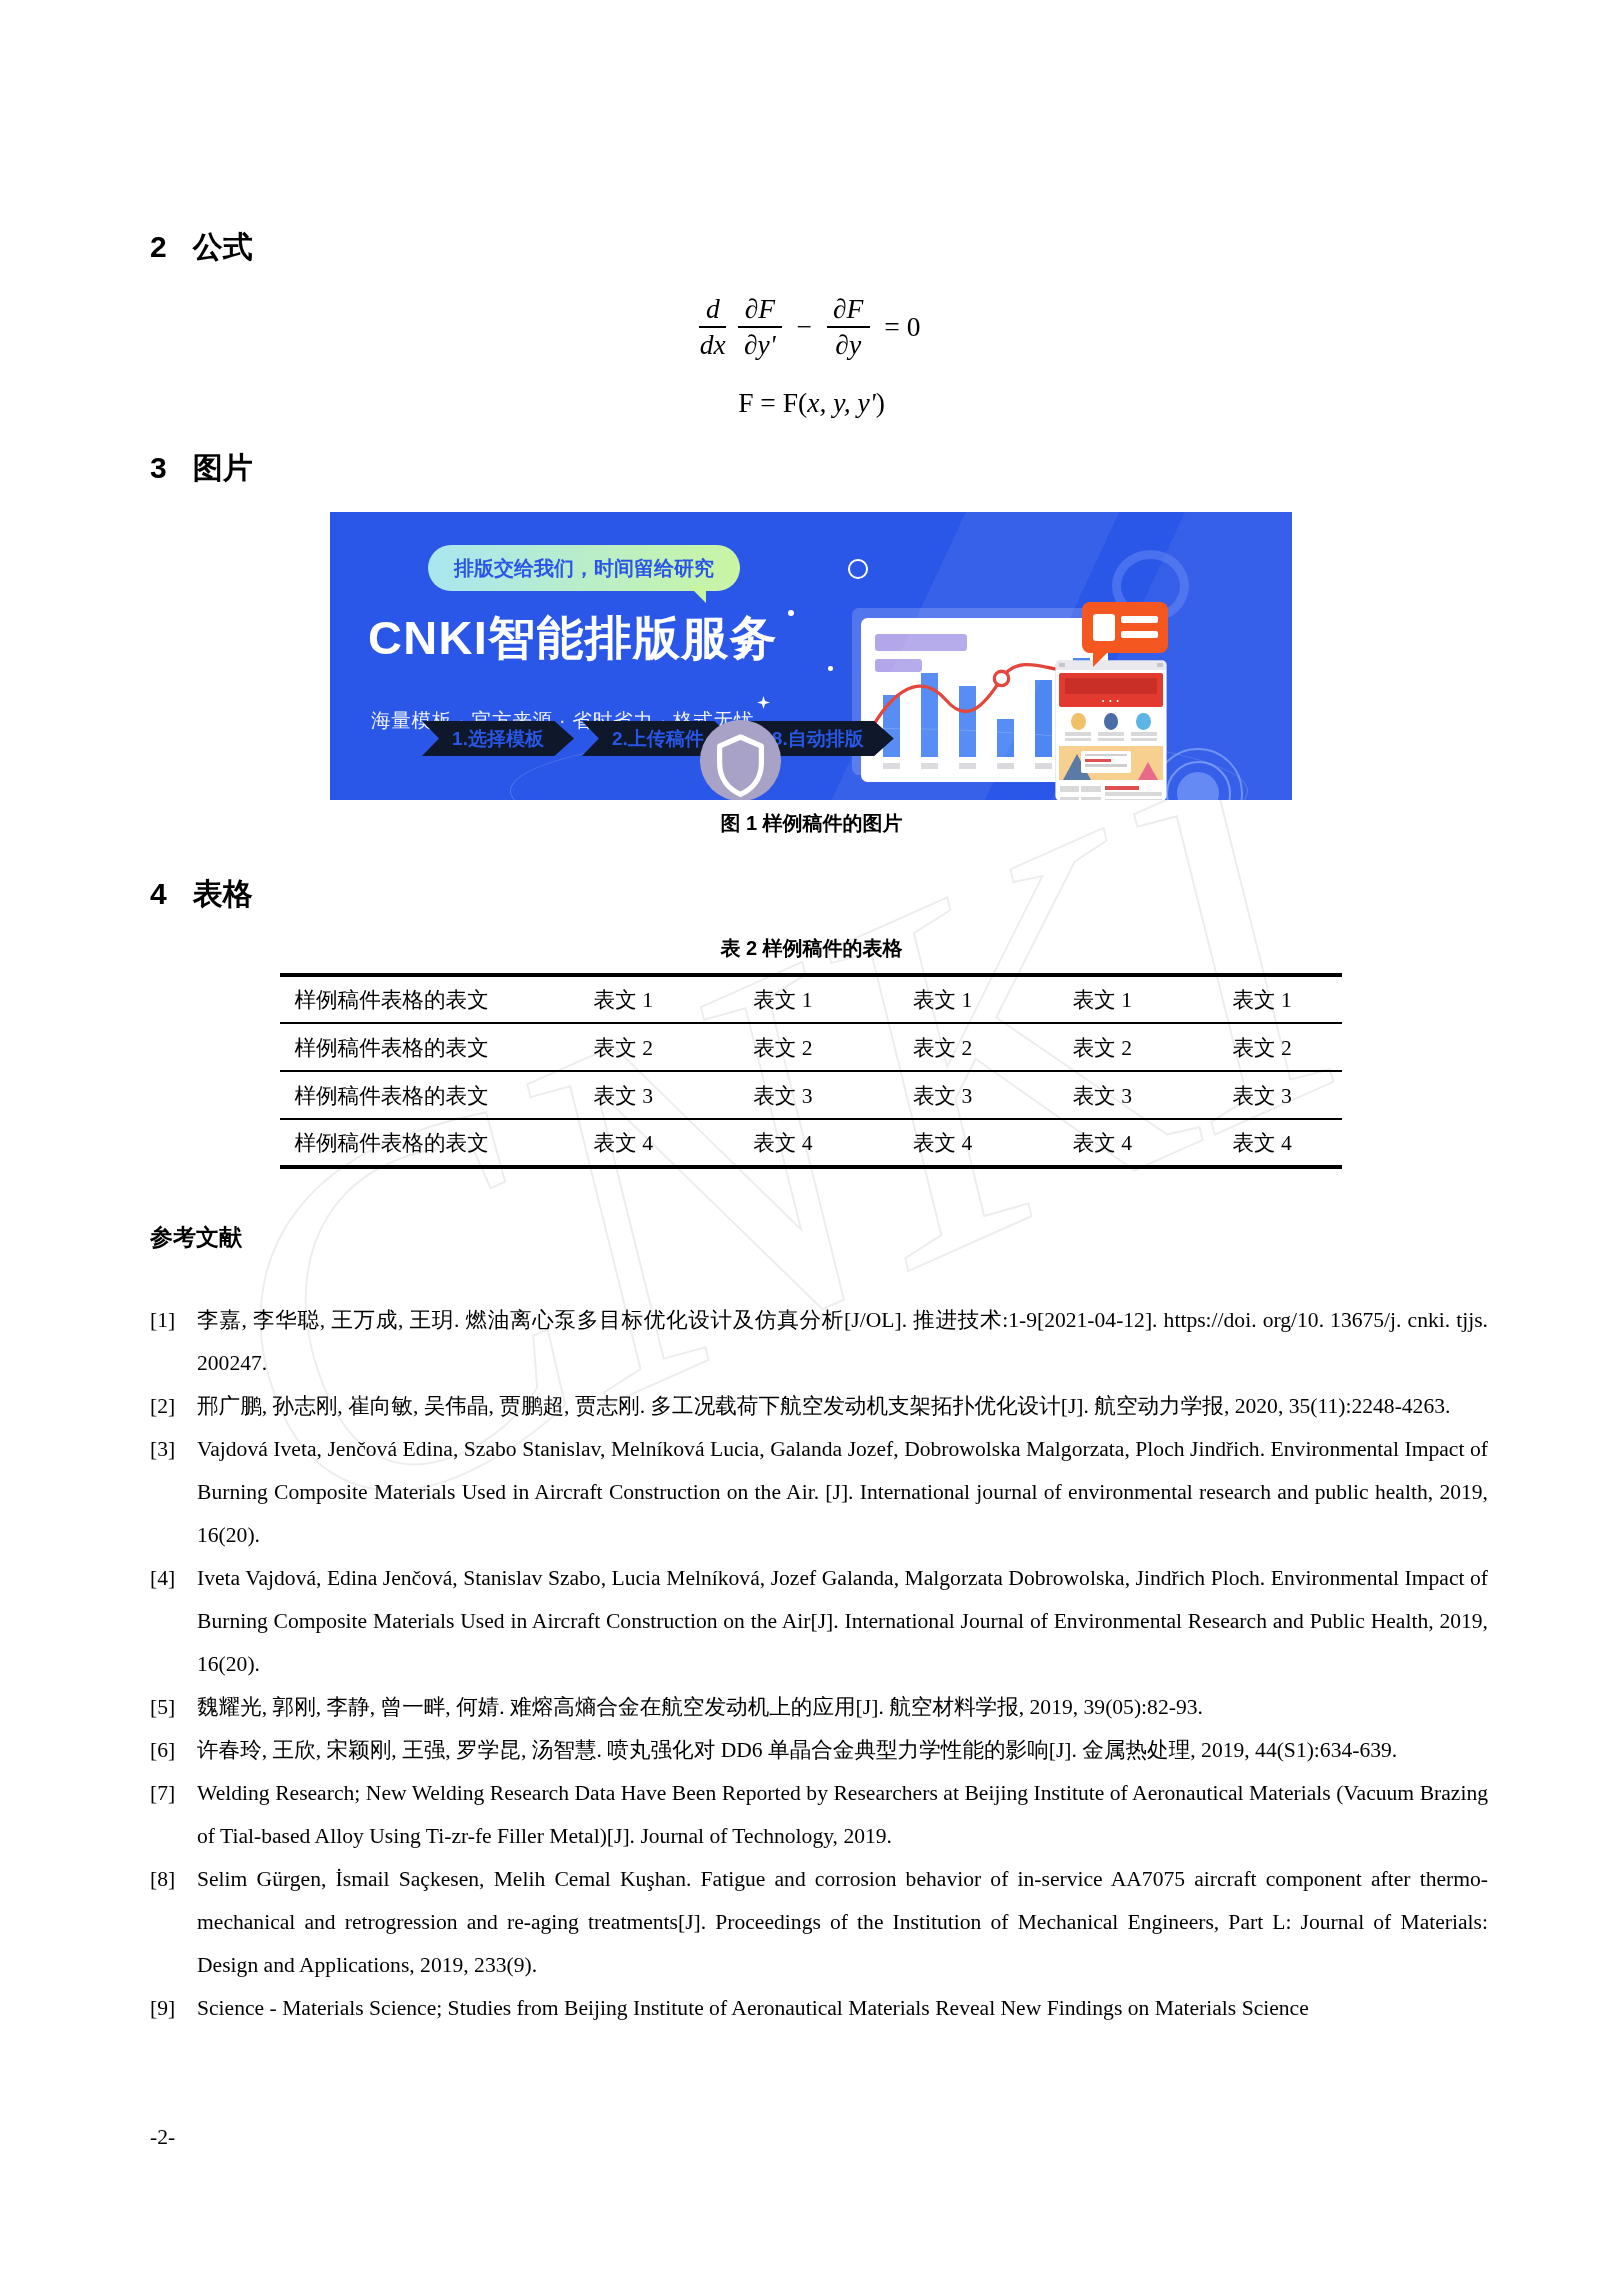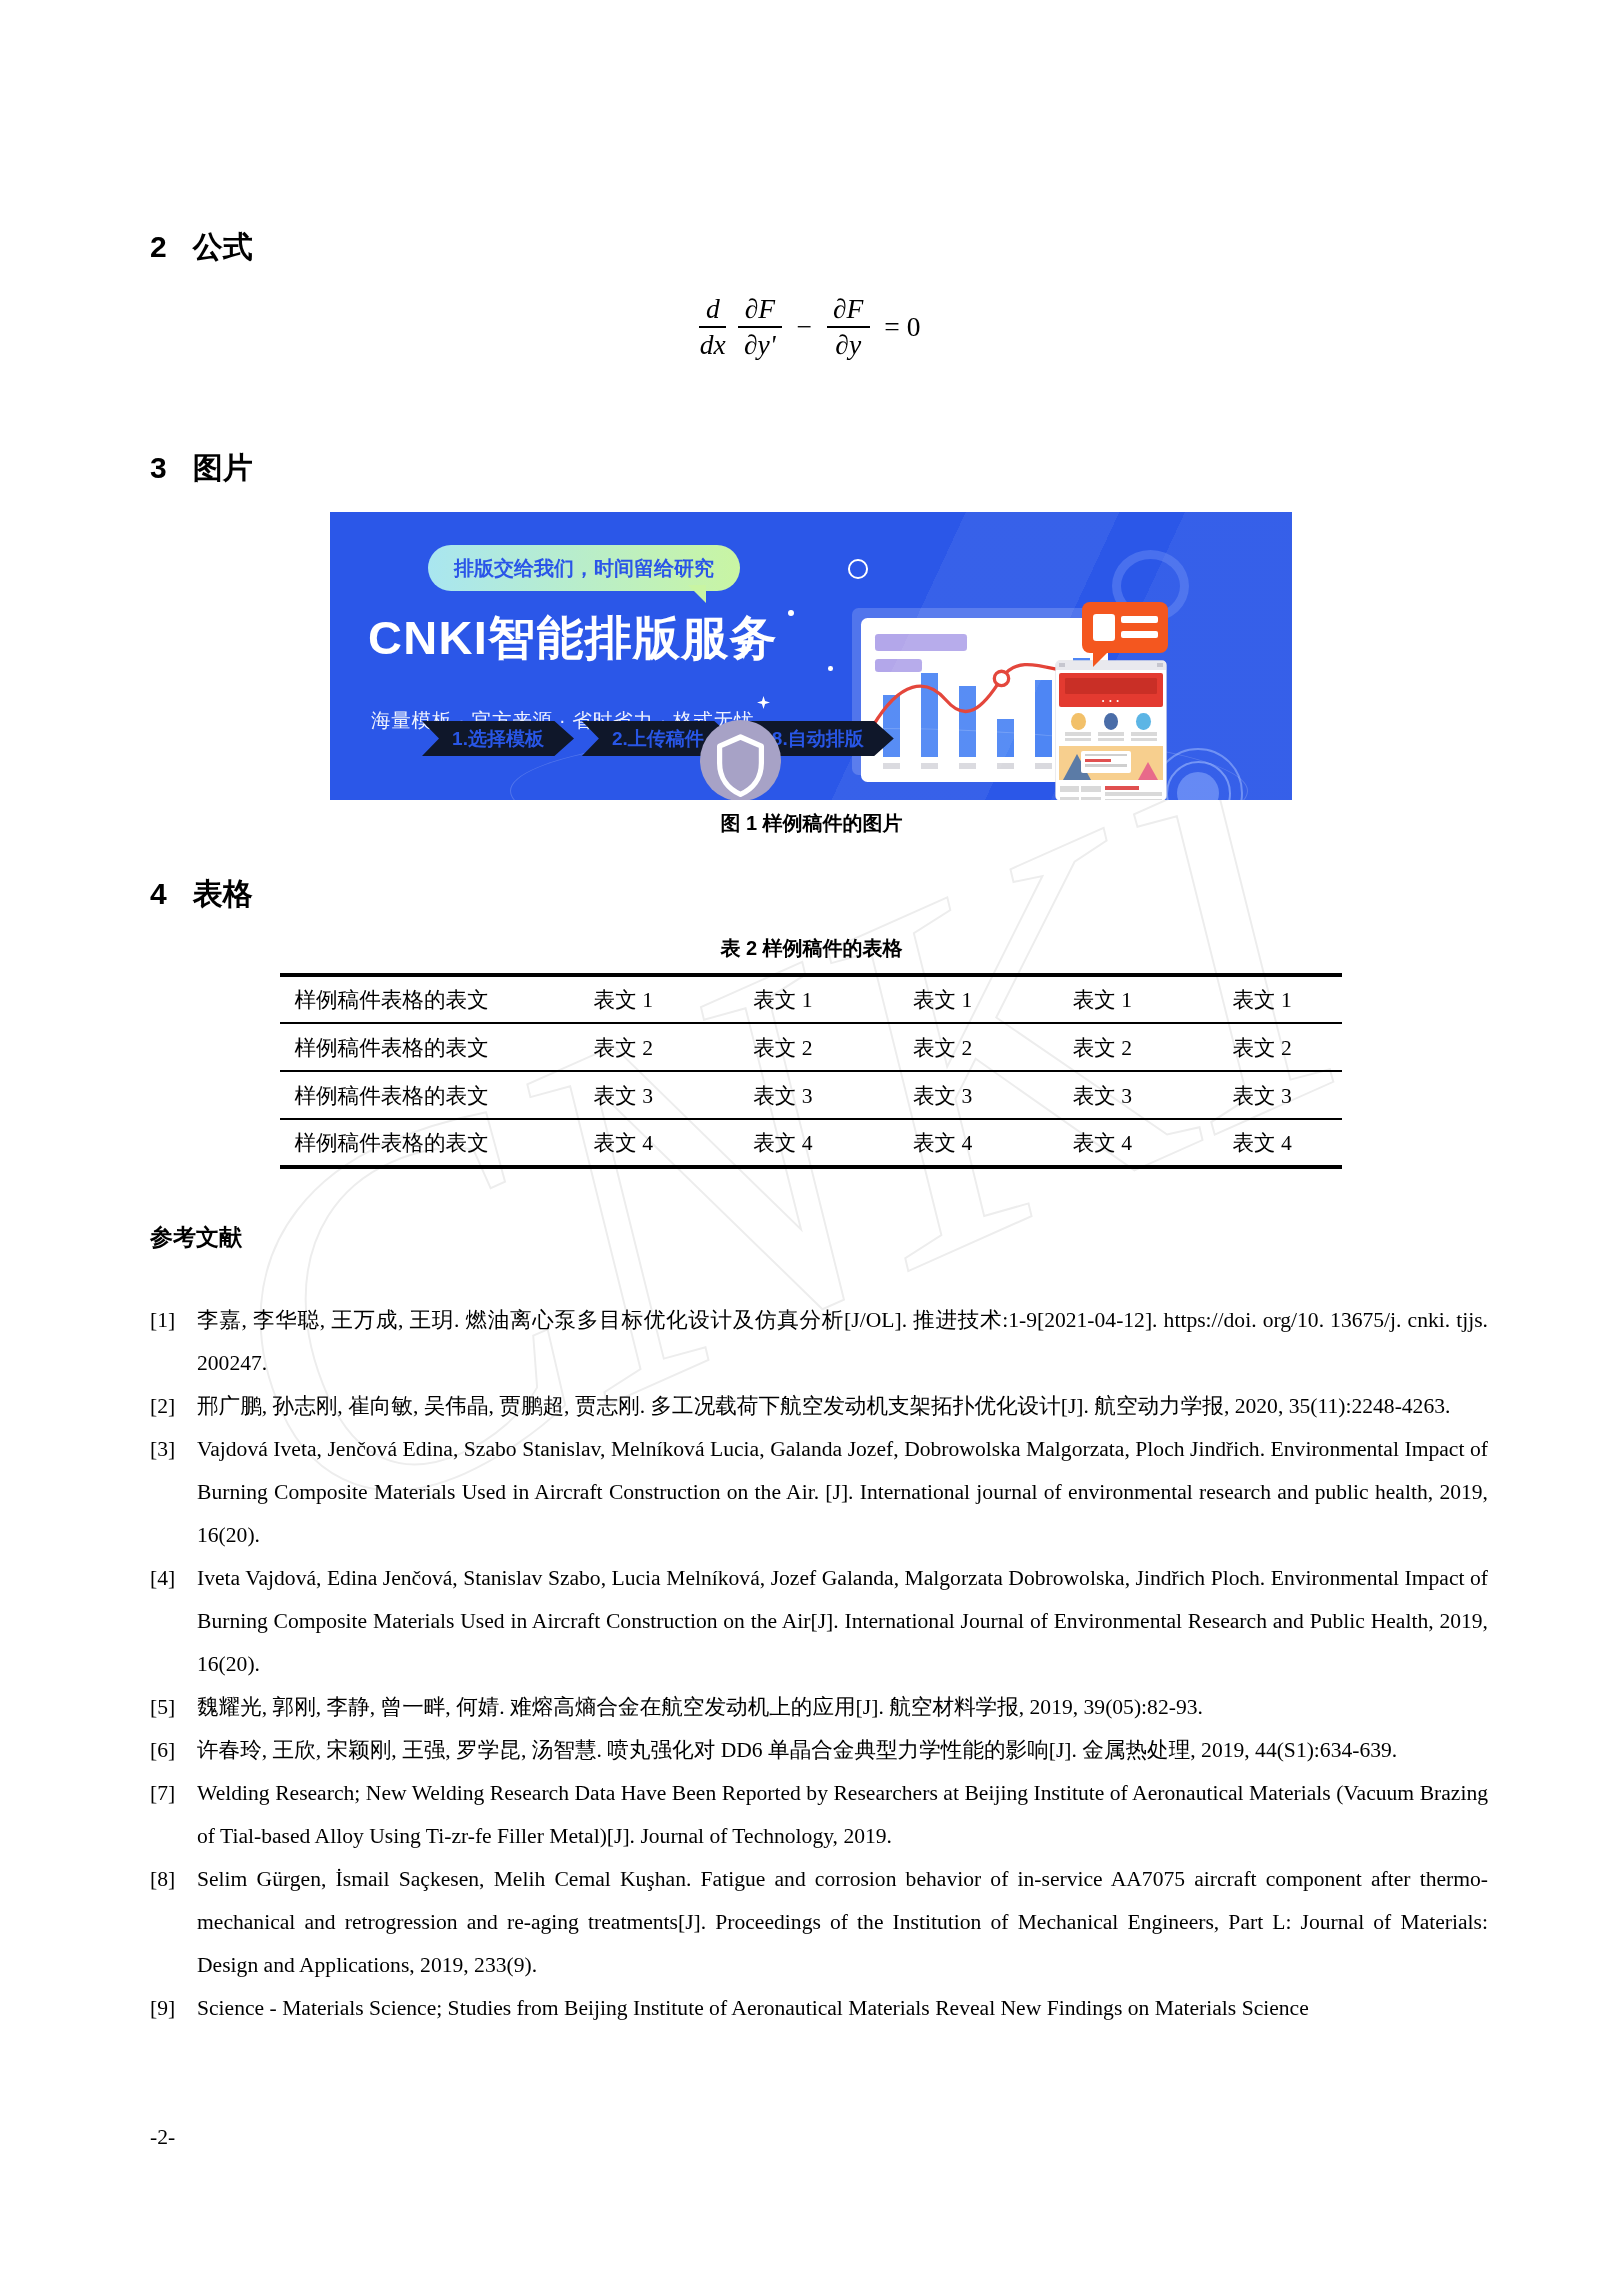--- a/index.html
+++ b/index.html
@@ -127,20 +127,25 @@
       <span class="den">∂y'</span>
     </span>
     <span class="op">−</span>
     <span class="frac it">
       <span class="num">∂F</span>
       <span class="den">∂y</span>
     </span>
     <span class="op">= 0</span>
   </div>
 
+  <div class="formula-row" style="top:387px">
+    <span>F = F(</span>
+    <span class="it">x, y, y'</span>
+    <span>)</span>
+  </div>
 
   <div class="sec-head" style="top:451px">
     <span>3</span>
     <span>图片</span>
   </div>
 
   <div id="banner" class="layer">
     <div class="ellipse-ring"></div>
 
     <div class="bn-bubble">

